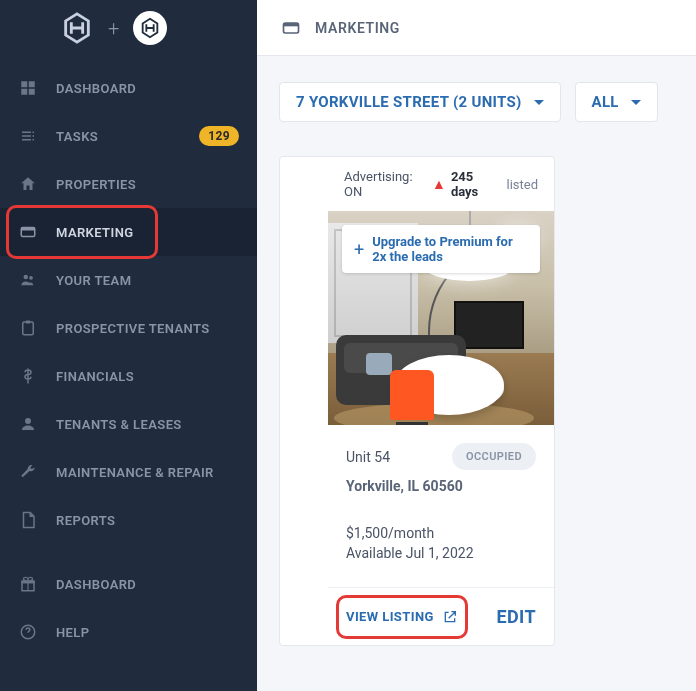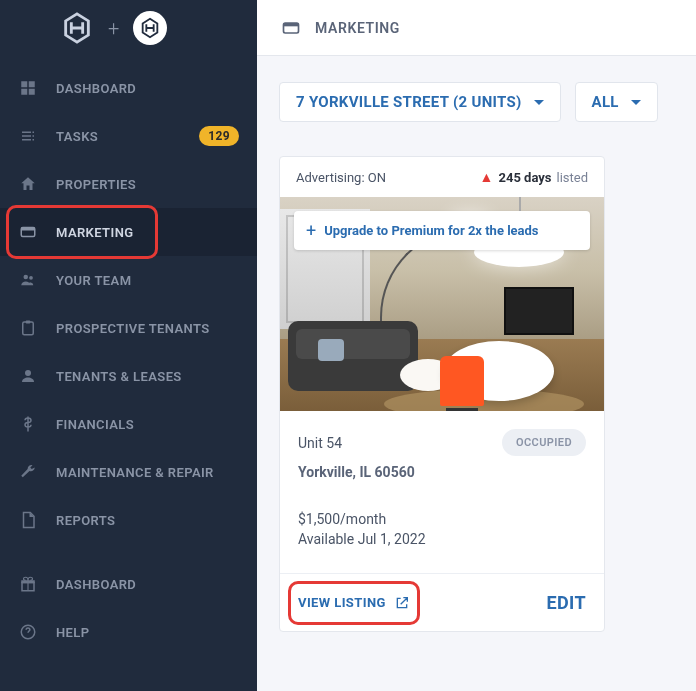--- a/index.html
+++ b/index.html
@@ -137,21 +137,22 @@
     .filter-btn .chev {
       width: 0; height: 0;
       border-left: 5px solid transparent;
       border-right: 5px solid transparent;
       border-top: 5px solid #2b6cb0;
     }
     .card {
       background: #fff;
       border: 1px solid #e4e7ed;
       border-radius: 4px;
-      width: 326px;
+      width: 276px;
+      padding-left: 48px;
     }
     .card-header {
       padding: 12px 16px;
       display: flex;
       justify-content: space-between;
       align-items: center;
       font-size: 13px;
       color: #4a5466;
     }
     .listed-info {
@@ -329,33 +330,33 @@
           <svg viewBox="0 0 24 24">
             <rect x="5" y="4" width="14" height="17" rx="2" fill="none" stroke="currentColor" stroke-width="2"></rect>
             <rect x="9" y="2" width="6" height="4" rx="1"></rect>
           </svg>
         </span>
       <span>PROSPECTIVE TENANTS</span>
     </div>
     <div class="nav-item">
       <span class="nav-icon">
           <svg viewBox="0 0 24 24">
+            <path d="M12 2v20M8 7c0-2 2-3 4-3s4 1 4 3-2 3-4 3-4 1-4 3 2 3 4 3 4-1 4-3" fill="none" stroke="currentColor" stroke-width="2"></path>
+          </svg>
+        </span>
+      <span>FINANCIALS</span>
+    </div>
+    <div class="nav-item">
+      <span class="nav-icon">
+          <svg viewBox="0 0 24 24">
             <circle cx="12" cy="8" r="4"></circle>
             <path d="M4 20c0-4 4-6 8-6s8 2 8 6z"></path>
           </svg>
         </span>
       <span>TENANTS &amp; LEASES</span>
-    </div>
-    <div class="nav-item">
-      <span class="nav-icon">
-          <svg viewBox="0 0 24 24">
-            <path d="M12 2v20M8 7c0-2 2-3 4-3s4 1 4 3-2 3-4 3-4 1-4 3 2 3 4 3 4-1 4-3" fill="none" stroke="currentColor" stroke-width="2"></path>
-          </svg>
-        </span>
-      <span>FINANCIALS</span>
     </div>
     <div class="nav-item">
       <span class="nav-icon">
           <svg viewBox="0 0 24 24">
             <path d="M21 6a5 5 0 01-7 4.5L5 19l-2-2 8.5-9A5 5 0 0118 3l-3 3 2 2z"></path>
           </svg>
         </span>
       <span>MAINTENANCE &amp; REPAIR</span>
     </div>
     <div class="nav-item">

